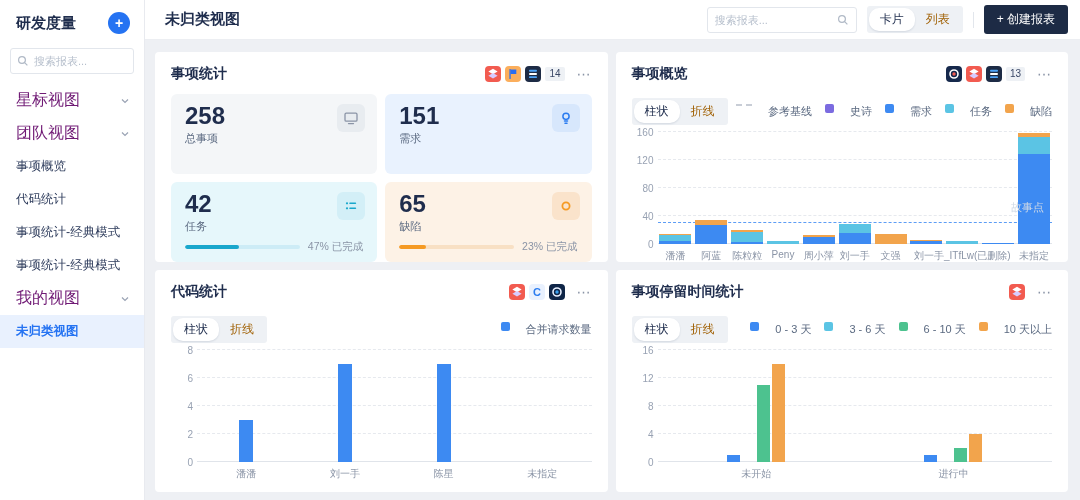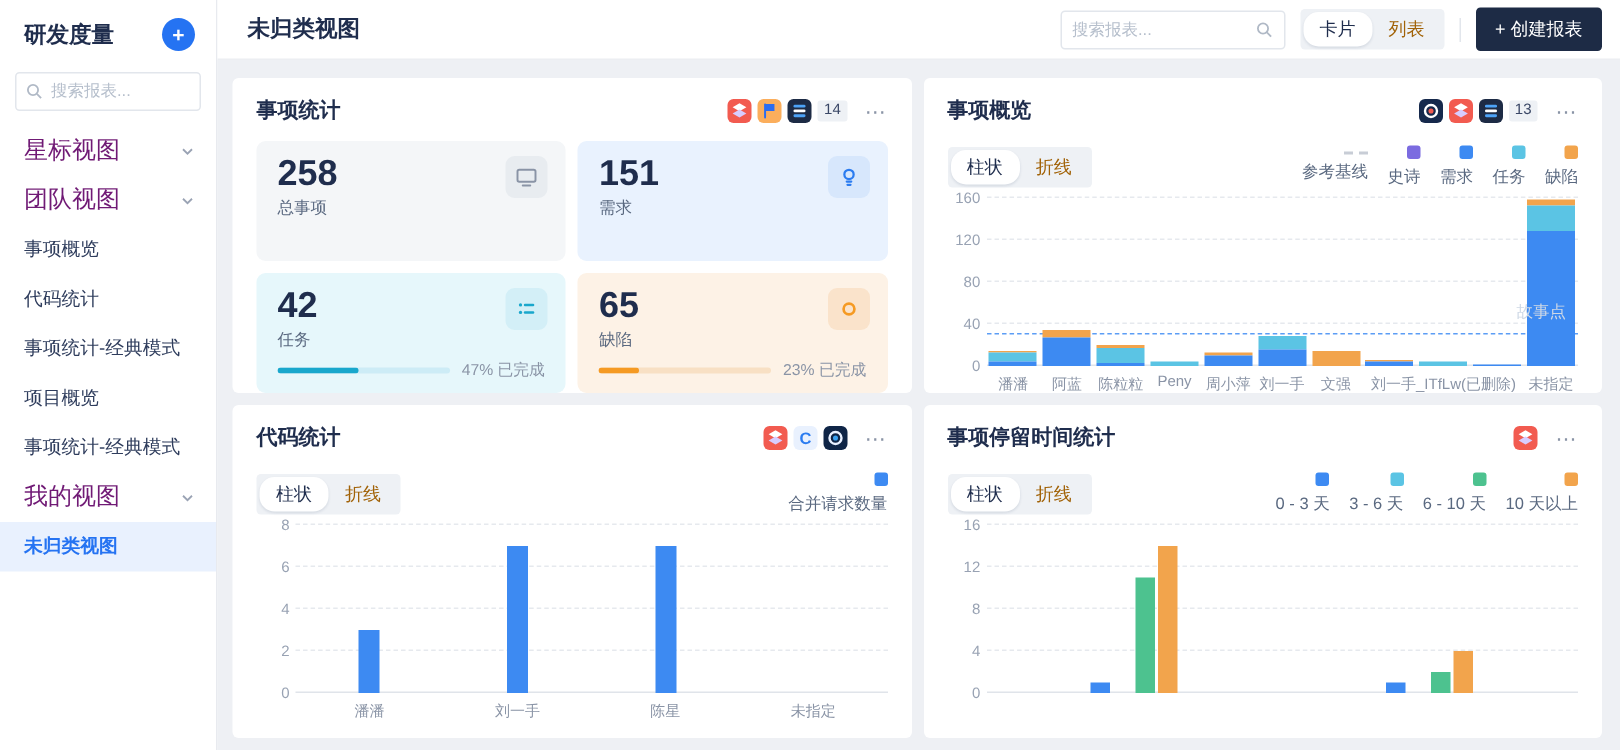--- a/index.html
+++ b/index.html
@@ -60,21 +60,21 @@
   .prog { flex:1; height:4px; border-radius:2px; overflow:hidden; }
   .prog > div { height:100%; border-radius:2px; }
   .prog-txt { font-size:10.5px; color:#8a94a6; white-space:nowrap; }
   .tile.blue .prog { background:#d0e3fb; } .tile.blue .prog > div { background:#2b7cf0; }
   .tile.cyan .prog { background:#cdecf6; } .tile.cyan .prog > div { background:#19a7cc; }
   .tile.orange .prog { background:#f8e0c4; } .tile.orange .prog > div { background:#f59a23; }
 
   
   .chart-toolbar { display:flex; align-items:center; margin-top:16px; height:22px; }
   .legend { margin-left:auto; display:flex; align-items:center; gap:13px; }
-  .lg-item { display:flex; align-items:flex-end; gap:4px; font-size:11px; color:#5a6980; cursor:pointer; white-space:nowrap;flex-direction:column; }
+  .lg-item { display:flex; align-items:flex-start; gap:16px; font-size:11px; color:#5a6980; cursor:pointer; white-space:nowrap; }
   .lg-sq { width:9px; height:9px; border-radius:2px; display:inline-block; }
   .lg-dash { width:16px; border-top:2px dashed #c8cdd6; display:inline-block; }
 
   
   .chart { margin-top:10px; }
   .plot { position:relative; margin-left:26px; }
   .gridline { position:absolute; left:0; right:0; border-top:1px dashed #e6e9ee; }
   .gridline.zero { border-top:1px solid #e0e4ea; }
   .gridline .tick { position:absolute; left:-28px; top:-5px; width:24px; text-align:right; font-size:10px; color:#98a2b3; }
   .refline { position:absolute; left:0; right:0; border-top:1.5px dashed #5c9df5; z-index:1; }
@@ -120,23 +120,20 @@
         <div class="side-item">
           <span>事项概览</span>
         </div>
         <div class="side-item">
           <span>代码统计</span>
         </div>
         <div class="side-item">
           <span>事项统计-经典模式</span>
         </div>
         <div class="side-item">
-          <span>项目概览</span>
-        </div>
-        <div class="side-item">
           <span>事项统计-经典模式</span>
         </div>
         <div class="side-item group">
           <span>我的视图</span>
           <svg width="10" height="10" viewBox="0 0 10 10">
             <path d="M2 3.5l3 3 3-3" stroke="#9aa3b4" fill="none" stroke-width="1.2"></path>
           </svg>
         </div>
         <div class="side-item active">
           <span>未归类视图</span>
@@ -585,18 +582,26 @@
                   <div style="width: 13px; height: 98px; background: rgb(242, 164, 76);"></div>
                 </div>
                 <div class="col">
                   <div style="width: 13px; height: 7px; background: rgb(61, 138, 242);"></div>
                   <div style="width: 13px; height: 0px; background: rgb(91, 196, 228);"></div>
                   <div style="width: 13px; height: 14px; background: rgb(77, 194, 143);"></div>
                   <div style="width: 13px; height: 28px; background: rgb(242, 164, 76);"></div>
                 </div>
               </div>
             </div>
+            <div class="xlabels">
+              <div class="xlab">
+                <span>未开始</span>
+              </div>
+              <div class="xlab">
+                <span>进行中</span>
+              </div>
+            </div>
           </div>
       </section>
 
     </div>
   </div>
 </div>
 
 </body></html>

